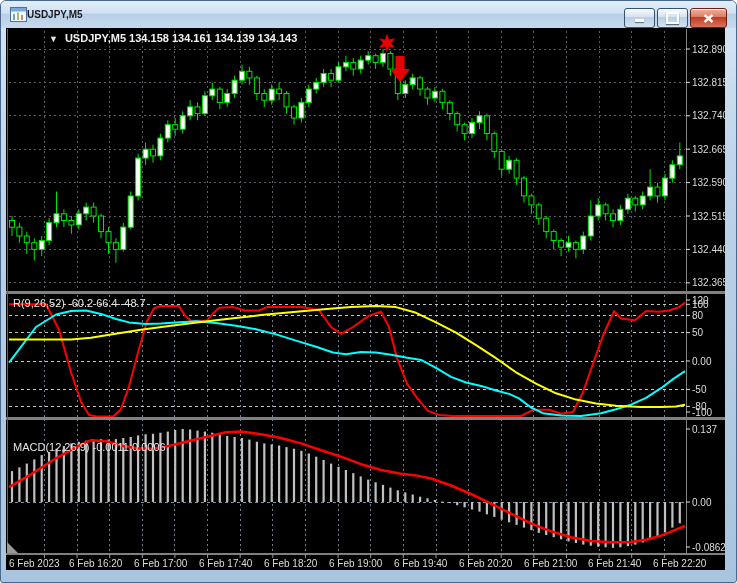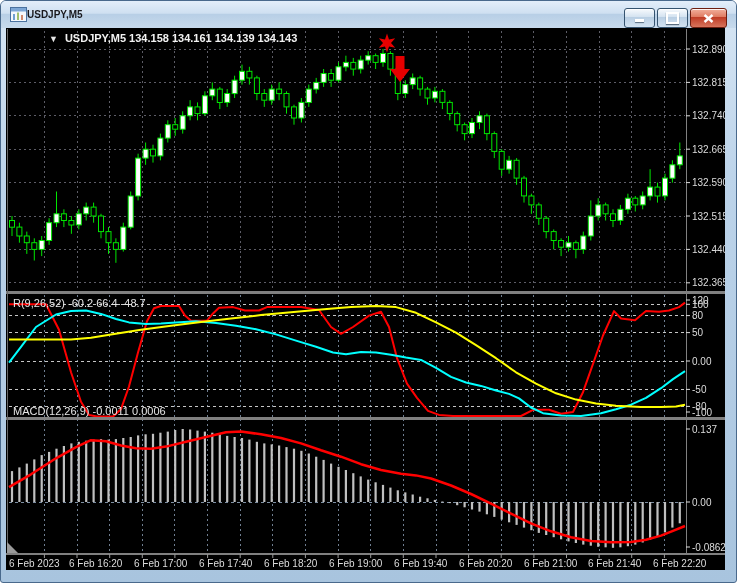--- a/index.html
+++ b/index.html
@@ -18,21 +18,21 @@
     background:linear-gradient(180deg,#f2b09c,#df7a60 45%,#bf3c25 46%,#d8745c);}
   .g-min{width:9px;height:3px;background:#ffffff;box-shadow:0 1px 1px rgba(40,60,80,.7);margin-top:5px;}
   .g-max{width:9px;height:8px;border:2px solid #ffffff;box-shadow:0 1px 1px rgba(40,60,80,.7);}
   .client{position:absolute;left:5px;top:27px;width:719px;height:542px;background:#000000;}
   #chartsvg{position:absolute;left:0;top:0;}
   #chartsvg text{font-family:"Liberation Sans","DejaVu Sans",sans-serif;}
   .lbl{position:absolute;font-size:11px;color:#e6e6e6;white-space:nowrap;z-index:5;}
   .main-lbl{left:28px;top:31px;font-weight:700;color:#f2f2f2;margin-left:20px;}
   .main-lbl .arr{margin-right:7px;font-size:9px;color:#e6e6e6;}
   .osc-lbl{left:12px;top:296px;}
-  .macd-lbl{left:12px;top:404px;}
+  .macd-lbl{left:12px;top:440px;}
 </style>
 </head>
 <body>
 
 <div class="window">
   <div class="titlebar">
     <span class="wicon">
       <svg width="17" height="15" viewBox="0 0 17 15">
         <rect x="0.5" y="0.5" width="16" height="14" fill="#f4f8fc" stroke="#4a72a0"></rect>
         <rect x="1" y="1" width="15" height="3.5" fill="#7da7d6"></rect>

